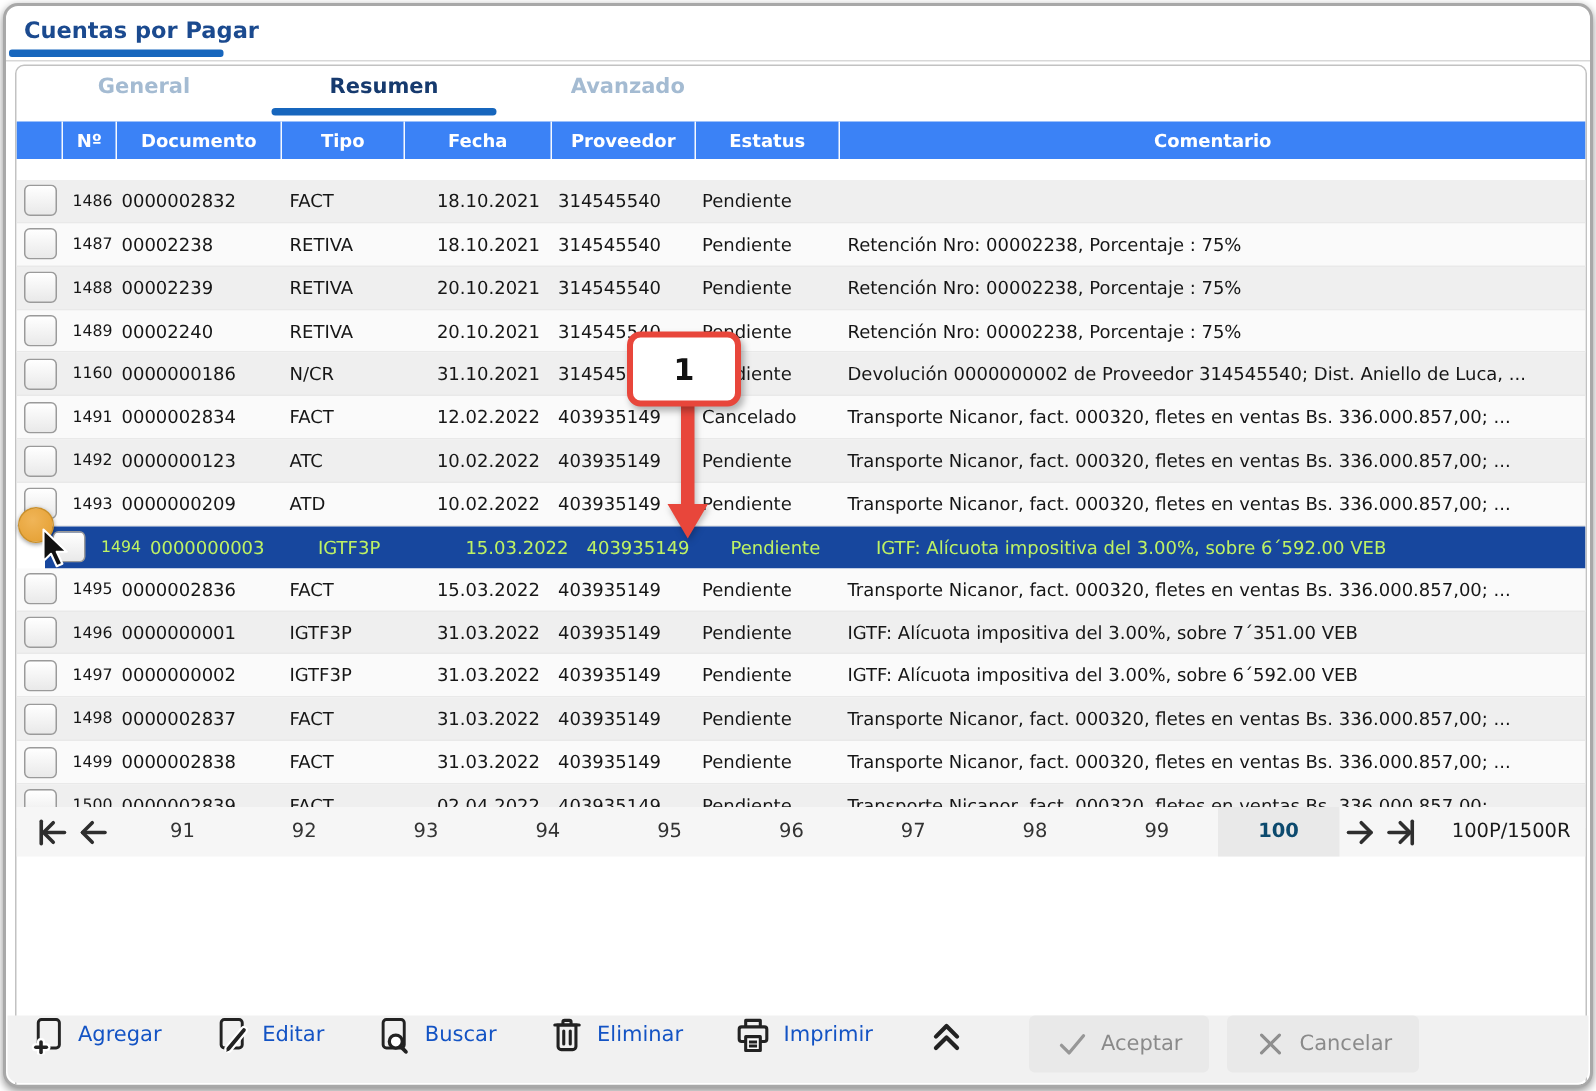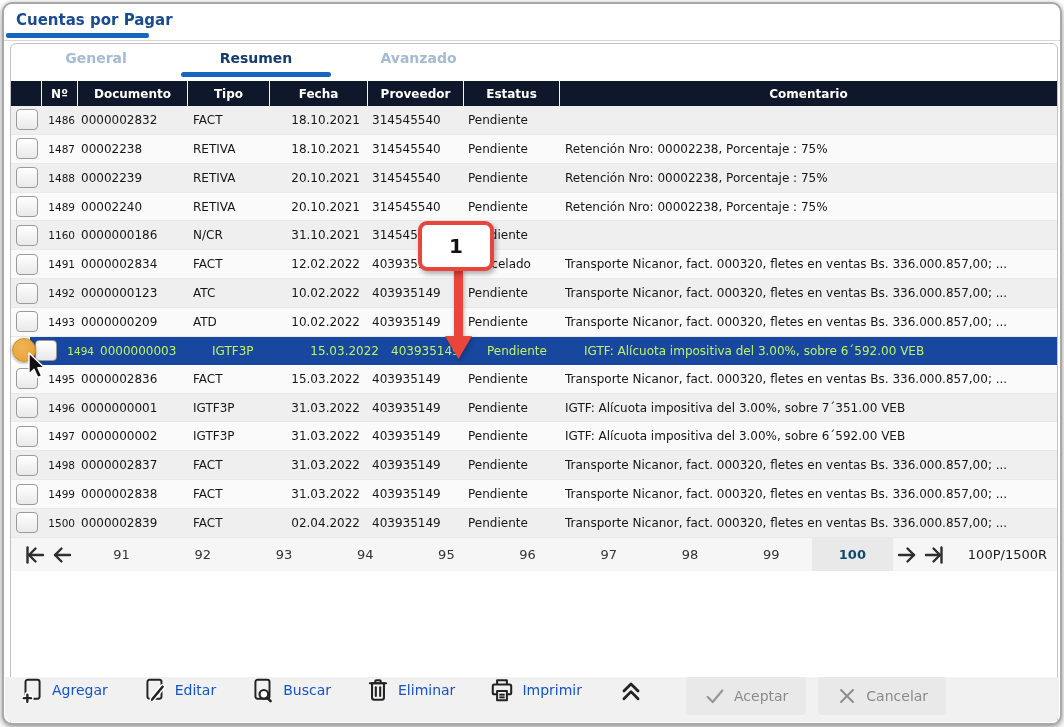--- a/index.html
+++ b/index.html
@@ -22,25 +22,25 @@
   .tab { position:absolute; top:6px; height:24px; text-align:center; font-size:14px; font-weight:bold;
     color:#a4bbd2; cursor:default; }
   .tab.active { color:#163a6e; }
   .tab-general  { left:10px;  width:150px; }
   .tab-resumen  { left:165px; width:160px; }
   .tab-avanzado { left:330px; width:155px; }
   .tab-underline { position:absolute; left:170px; top:28px; width:150px; height:5px; background:#1766bd; border-radius:3px; }
 
   
   .grid-cols { display:grid; grid-template-columns:31px 36px 110px 82px 98px 96px 96px 1fr; }
-  .thead { position:absolute; left:0; right:0; top:37px; height:25px; background:#0f172a; }
+  .thead { position:absolute; left:0; right:0; top:37px; height:25px; background:#3b82f6; }
   .thead .hcell { color:#fff; font-size:12px; font-weight:bold; display:flex; align-items:center;
     justify-content:center; border-right:1px solid rgba(255,255,255,.95); }
   .thead .hcell:last-child { border-right:none; }
-  .tbody { position:absolute; left:0; right:0; top:62px; height:432px; display:flex; flex-direction:column; }
+  .tbody { position:absolute; left:0; right:0; top:76px; height:432px; display:flex; flex-direction:column; }
   .trow { flex:1 1 0; align-items:center; font-size:12px; color:#161616; border-bottom:1px solid #e9e9e9; }
   .trow:nth-child(odd)  { background:#efefef; }
   .trow:nth-child(even) { background:#fafafa; }
   .trow.selected { background:#17479e; color:#bef264; border-bottom:none;margin-left:19px; }
   .cell { overflow:hidden; white-space:nowrap; }
   .c-check { display:flex; justify-content:center; }
   .checkbox { width:22px; height:21px; border:1px solid #9a9a9a; border-radius:4px;
     background:linear-gradient(#ffffff,#e9e9e9); }
   .c-num  { font-size:10.5px; text-align:right; padding-right:3px; }
   .c-doc  { padding-left:3px; }
@@ -159,20 +159,21 @@
         <div class="trow grid-cols">
         <div class="cell c-check">
             <div class="checkbox"></div>
           </div>
         <div class="cell c-num">1160</div>
         <div class="cell c-doc">0000000186</div>
         <div class="cell c-tipo">N/CR</div>
         <div class="cell c-fecha">31.10.2021</div>
         <div class="cell c-prov">314545540</div>
         <div class="cell c-est">Pendiente</div>
+        <div class="cell c-com">Devolución 0000000002 de Proveedor 314545540; Dist. Aniello de Luca, ...</div>
       </div>
         <div class="trow grid-cols">
         <div class="cell c-check">
             <div class="checkbox"></div>
           </div>
         <div class="cell c-num">1491</div>
         <div class="cell c-doc">0000002834</div>
         <div class="cell c-tipo">FACT</div>
         <div class="cell c-fecha">12.02.2022</div>
         <div class="cell c-prov">403935149</div>

